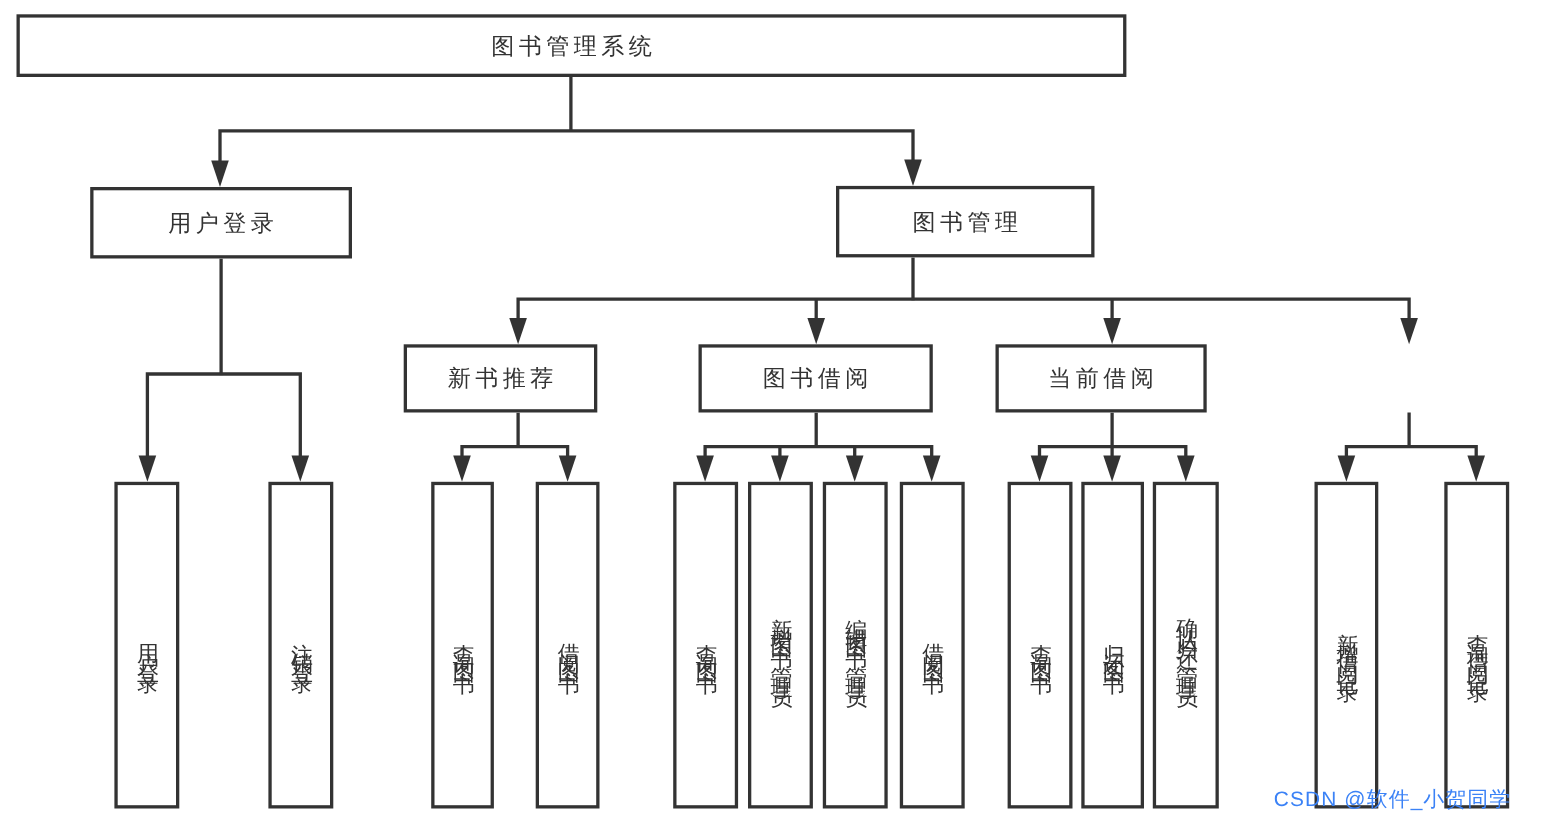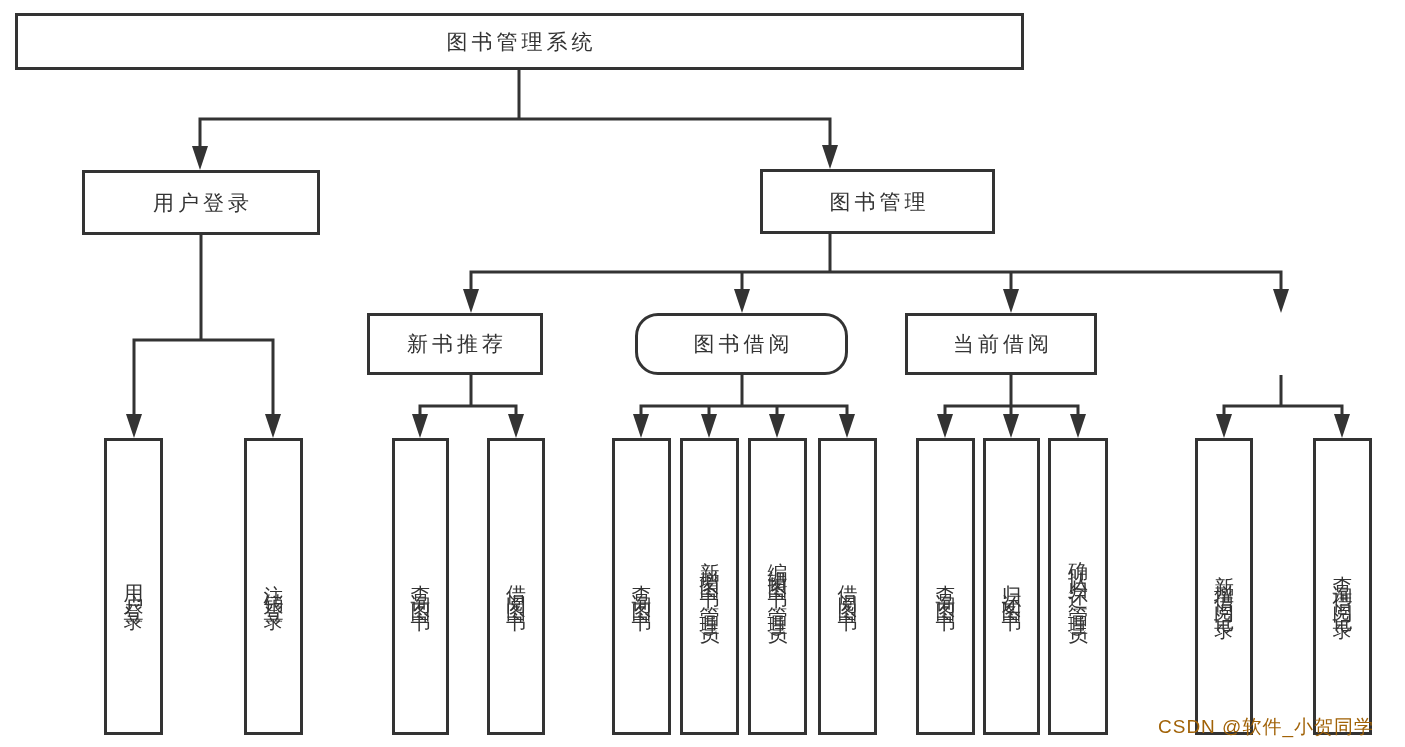--- a/index.html
+++ b/index.html
@@ -56,21 +56,21 @@
     color: #333333;
     white-space: nowrap;
   }
   .watermark {
     position: absolute;
     left: 1158px;
     top: 714px;
     z-index: 5;
     font-size: 19px;
     letter-spacing: 1px;
-    color: #a16207;
+    color: #3b82f6;
     white-space: nowrap;
   }
 </style>
 </head>
 <body>
 
 <div class="canvas">
 
   <svg class="connector-svg" width="1405" height="747" viewBox="0 0 1405 747" aria-hidden="true">
     <g stroke="#333333" stroke-width="3" fill="none">
@@ -130,21 +130,21 @@
   <div class="box" style="left:82px; top:170px; width:238px; height:65px;">
     <span class="hlabel">用户登录</span>
   </div>
   <div class="box" style="left:712px; top:169px; width:235px; height:65px;margin-left:48px;">
     <span class="hlabel">图书管理</span>
   </div>
 
   <div class="box" style="left:367px; top:313px; width:176px; height:62px;">
     <span class="hlabel">新书推荐</span>
   </div>
-  <div class="box" style="left:635px; top:313px; width:213px; height:62px;border-radius:23px;">
+  <div class="box" style="left:635px; top:313px; width:213px; height:62px;">
     <span class="hlabel">图书借阅</span>
   </div>
   <div class="box" style="left:905px; top:313px; width:192px; height:62px;">
     <span class="hlabel">当前借阅</span>
   </div>
 
   <div class="leaf" style="left:104px; width:59px;">
     <span class="vlabel">用户登录</span>
   </div>
   <div class="leaf" style="left:244px; width:59px;">

